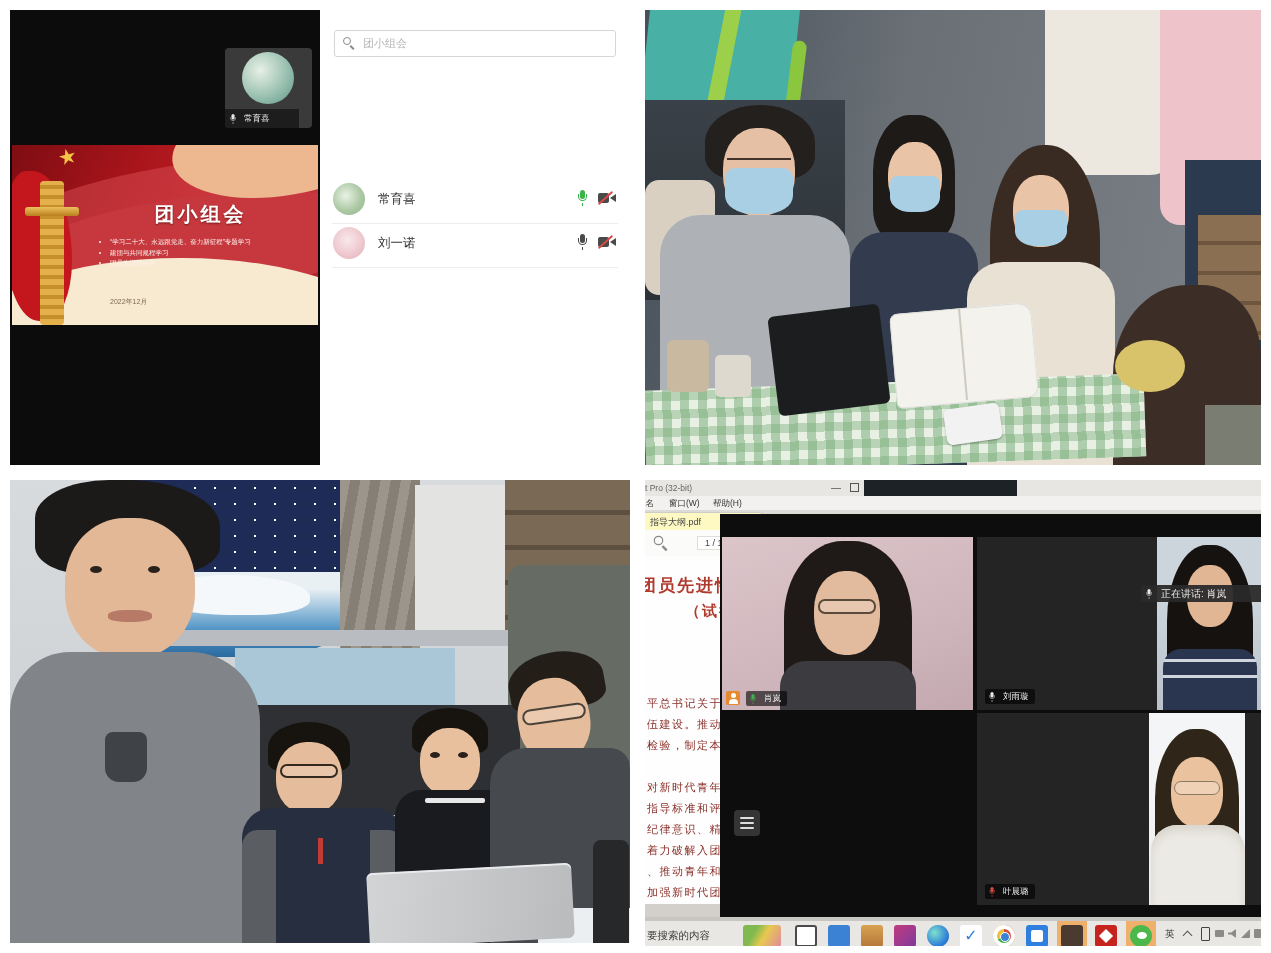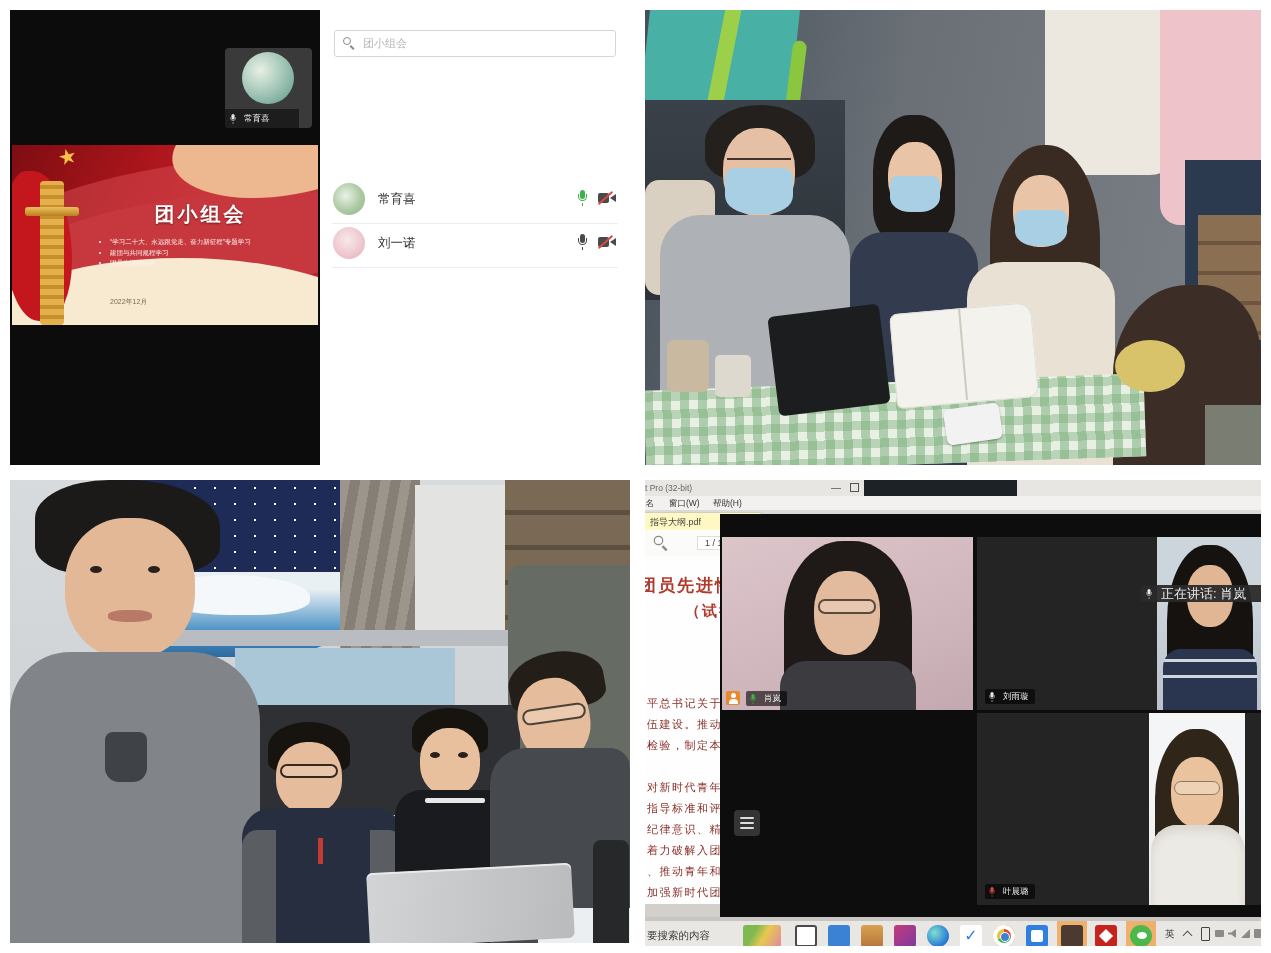--- a/index.html
+++ b/index.html
@@ -100,21 +100,21 @@
   .scrollbar .thumbb{position:absolute;left:112px;top:2px;width:136px;height:8px;background:#a29f9a;border-radius:2px;}
 
   .tcw-title{background:#dcdbd9;text-align:center;font-size:10px;color:#222;line-height:22px;}
   .tcw-body{background:#0d0d0d;}
   .tile{position:absolute;background:#242424;overflow:hidden;}
   .vlabel{position:absolute;left:8px;bottom:6px;height:15px;background:rgba(0,0,0,.6);border-radius:2px;
           display:flex;align-items:center;padding:0 6px 0 3px;gap:2px;}
   .vlabel .nm{color:#efefef;font-size:8.5px;white-space:nowrap;}
   .speakpill{position:absolute;height:17px;background:rgba(42,42,42,.95);border-radius:2px;display:flex;align-items:center;
              padding:0 4px;gap:3px;overflow:hidden;}
-  .speakpill .nm{color:#e8e8e8;font-size:13px;white-space:nowrap;text-align:center;}
+  .speakpill .nm{color:#e8e8e8;font-size:10px;white-space:nowrap;text-align:center;}
 
   
   .taskbar{background:#e9e7e3;border-top:1px solid #c8c6c2;}
   .tb-search{position:absolute;left:2px;top:8px;font-size:10.5px;color:#3a3a3a;white-space:nowrap;}
   .tb-ic{position:absolute;top:4px;width:22px;height:22px;border-radius:3px;}
   .tb-slot{position:absolute;top:0;width:30px;height:26px;}
   .tb-slot.hl{background:#eeb06a;}
   .tray-txt{position:absolute;top:7px;font-size:9.5px;color:#333;}
   .chev{width:9px;height:9px;}
   .chev::before{content:"";position:absolute;left:1px;top:3px;width:6px;height:6px;border-left:1.6px solid #555;border-top:1.6px solid #555;transform:rotate(45deg);}

